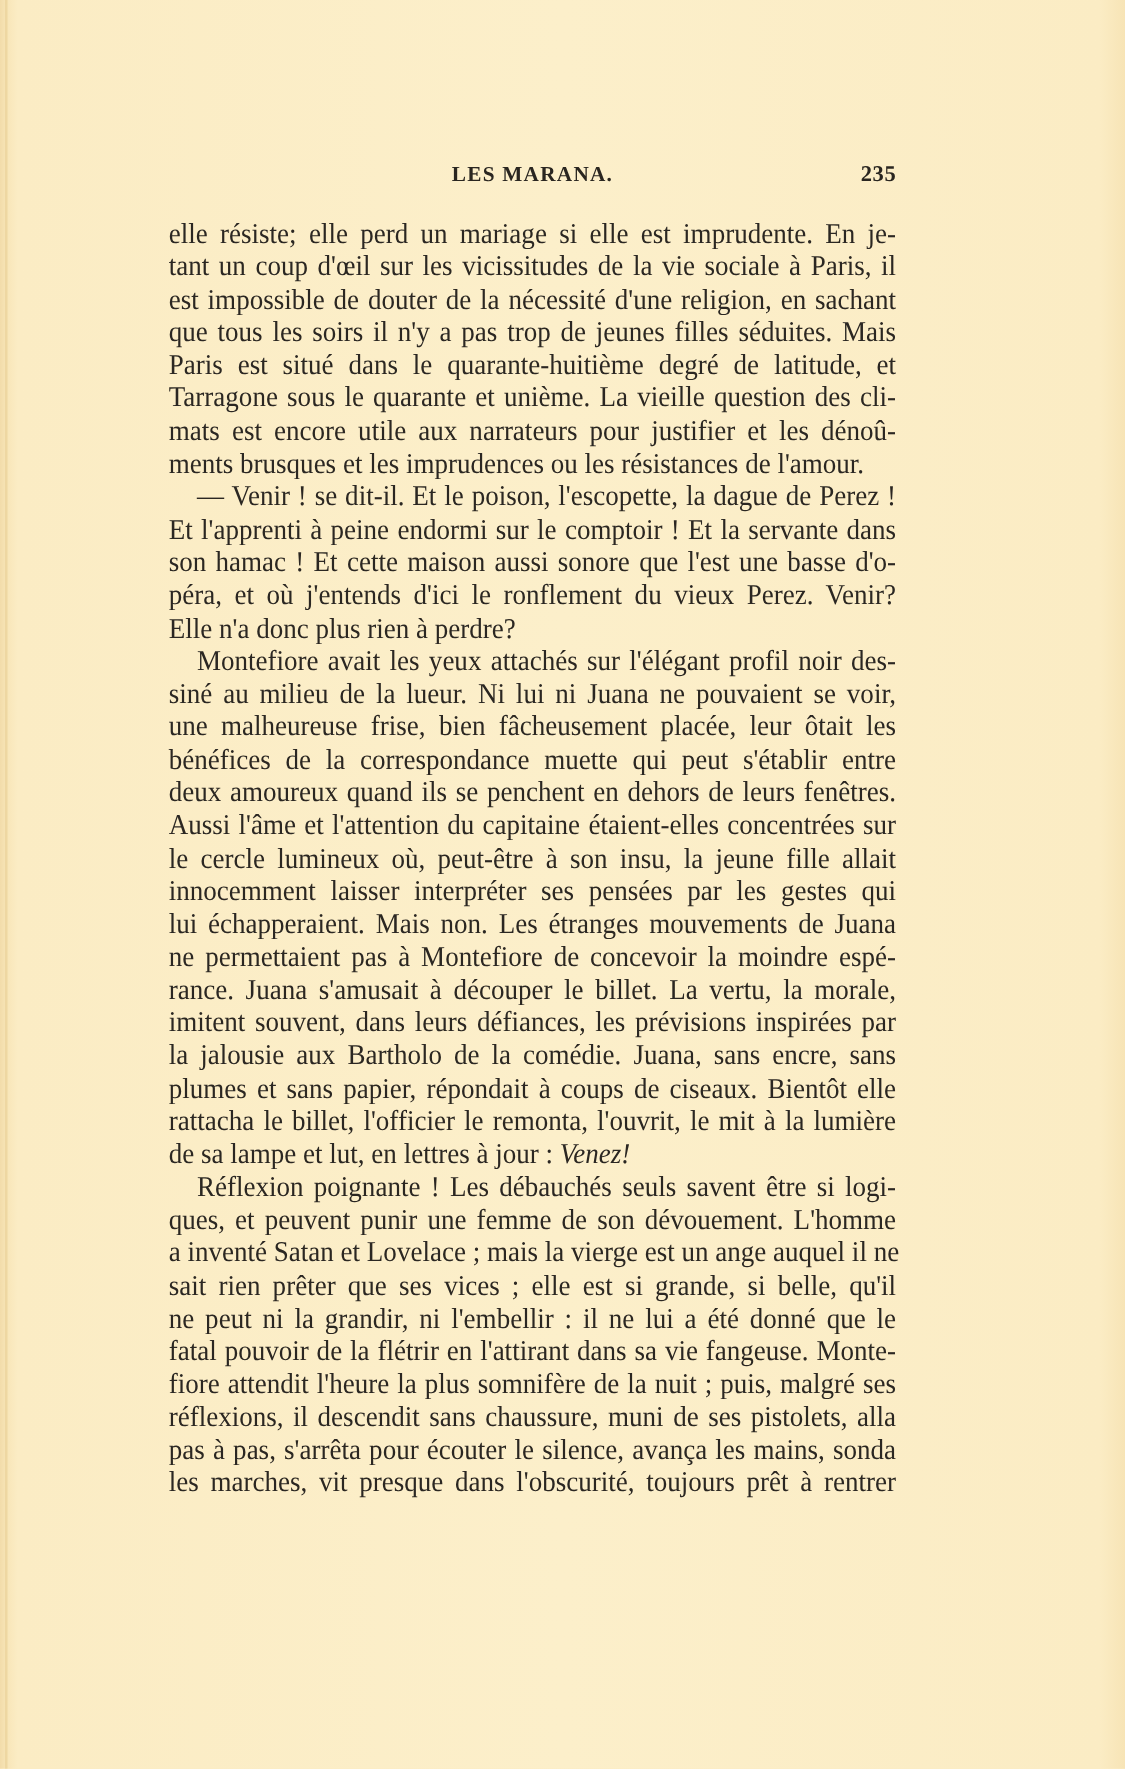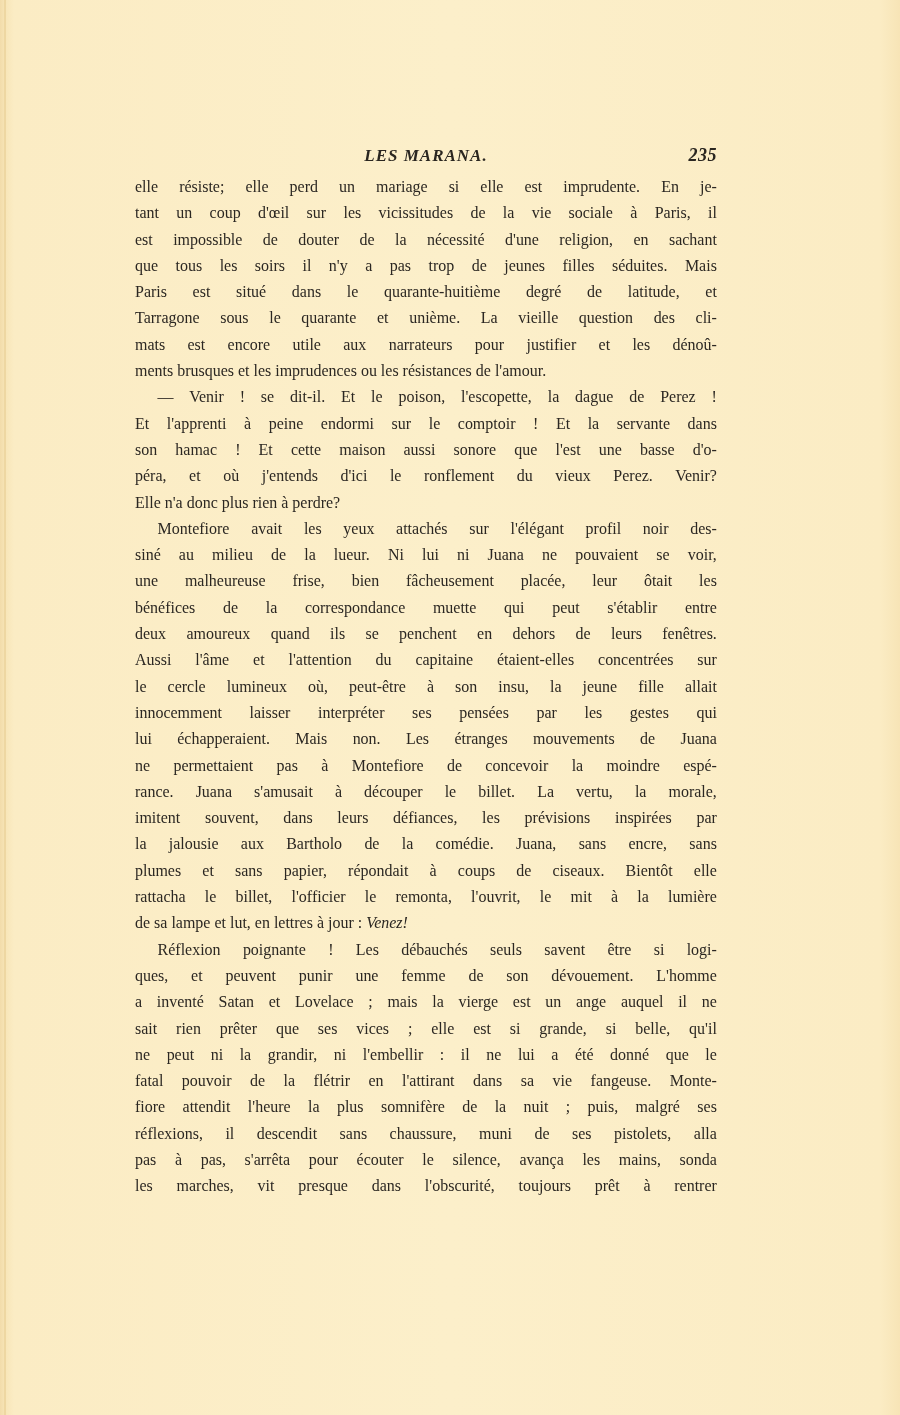--- a/index.html
+++ b/index.html
@@ -22,26 +22,25 @@
   }
   .page-edge {
     position: absolute;
     left: 4px; top: 0;
     width: 2px; height: 1415px;
     background: #eed7a2;
   }
   .running-head {
     position: absolute;
     left: 135px;
-    top: 144px;
+    top: 128px;
     width: 582px;
     height: 24px;
     font-family: "Liberation Serif", serif;
     color: #2a2620;
-    font-style: italic;
   }
   .running-title {
     position: absolute;
     left: 0; right: 0;
     text-align: center;
     font-weight: bold;
     font-size: 17px;
     letter-spacing: 1px;
     top: 2px;
   }
@@ -52,21 +51,21 @@
     font-weight: bold;
     font-size: 18px;
     letter-spacing: 0.5px;
   }
   .body-text {
     position: absolute;
     left: 135px;
     top: 174px;
     width: 582px;
     font-family: "Liberation Serif", serif;
-    font-size: 17px;
+    font-size: 23px;
     color: #2b2722;
   }
   .line {
     height: 26.3px;
     line-height: 26.3px;
     white-space: nowrap;
     text-align: justify;
     text-align-last: justify;
     transform: scaleX(0.94);
     transform-origin: left center;

